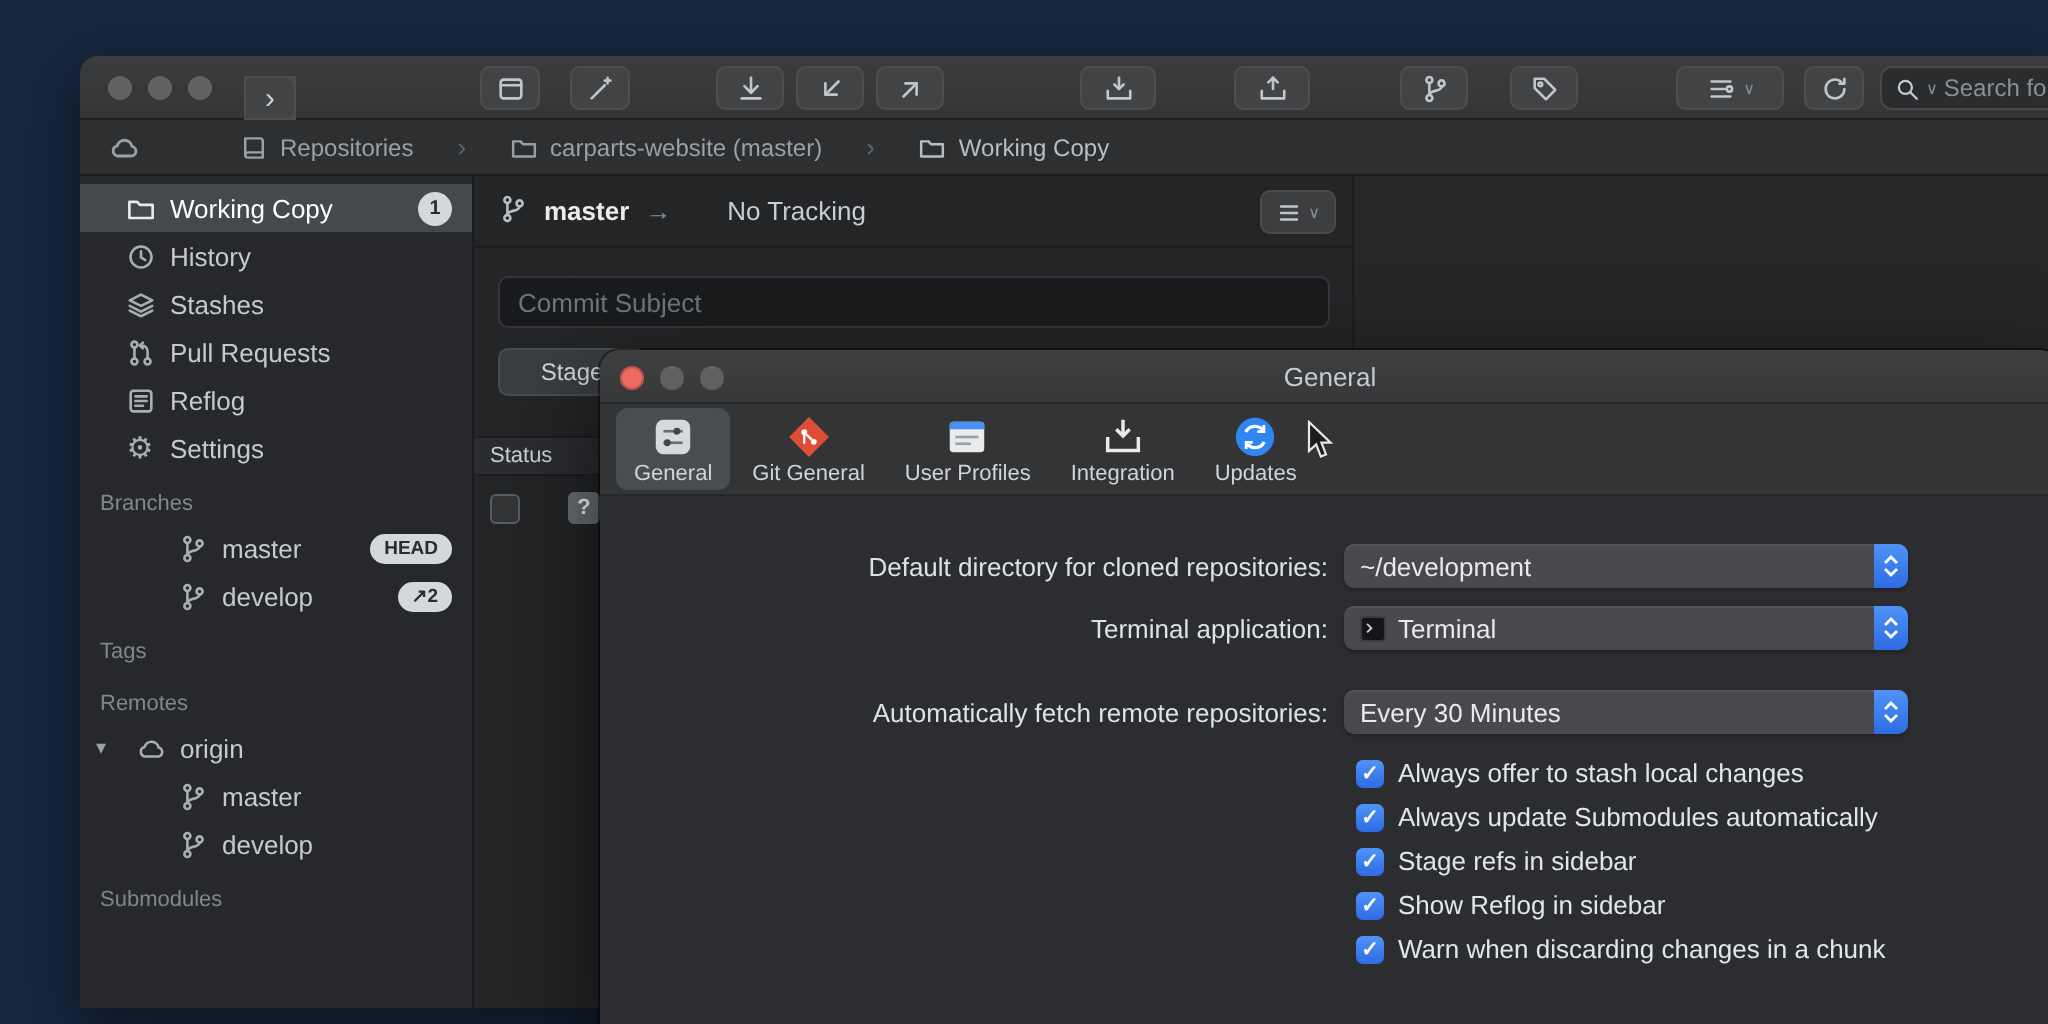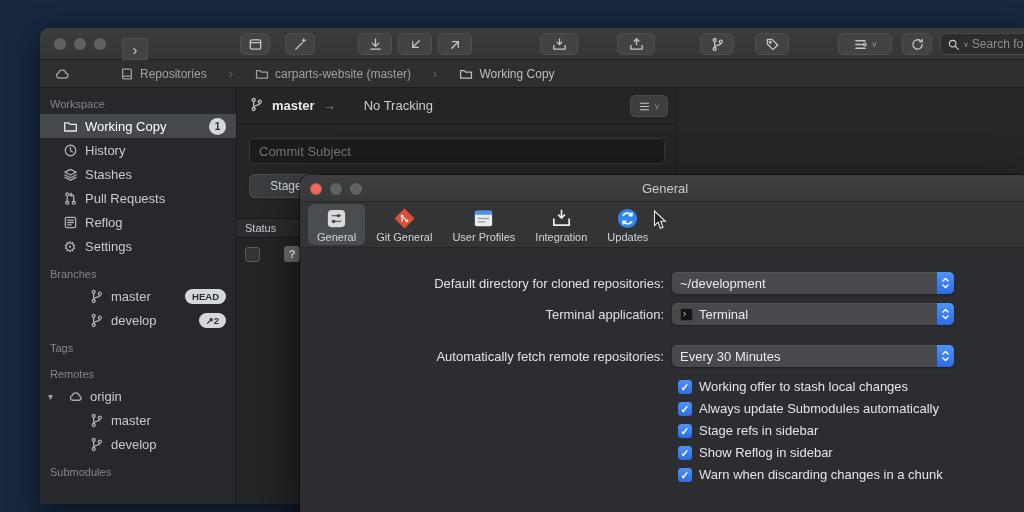--- a/index.html
+++ b/index.html
@@ -269,21 +269,20 @@
         <svg class="ic" width="14" height="14" viewBox="0 0 16 16">
             <path d="M1.8 12.8 V4.2 H6 L7.4 5.8 H14.2 V12.8 Z"></path>
           </svg>
         <span>Working Copy</span>
       </span>
     </div>
 
     <div class="content">
 
       <div class="sidebar">
-        <div class="sec first">Workspace</div>
 
         <div class="srow selected">
           <span class="ic-wrap">
               <svg class="ic" width="15" height="15" viewBox="0 0 16 16">
                 <path d="M1.8 12.8 V4.2 H6 L7.4 5.8 H14.2 V12.8 Z"></path>
               </svg>
             </span>
           <span>Working Copy</span>
           <span class="badge-circle">1</span>
         </div>
@@ -539,21 +538,21 @@
               </svg>
           </span>
         </div>
       </div>
 
       <div class="checks">
         <div class="crow">
           <span class="cbx">
               <span>✓</span>
             </span>
-          <span>Working offer to stash local changes</span>
+          <span>Always offer to stash local changes</span>
         </div>
         <div class="crow">
           <span class="cbx">
               <span>✓</span>
             </span>
           <span>Always update Submodules automatically</span>
         </div>
         <div class="crow">
           <span class="cbx">
               <span>✓</span>

